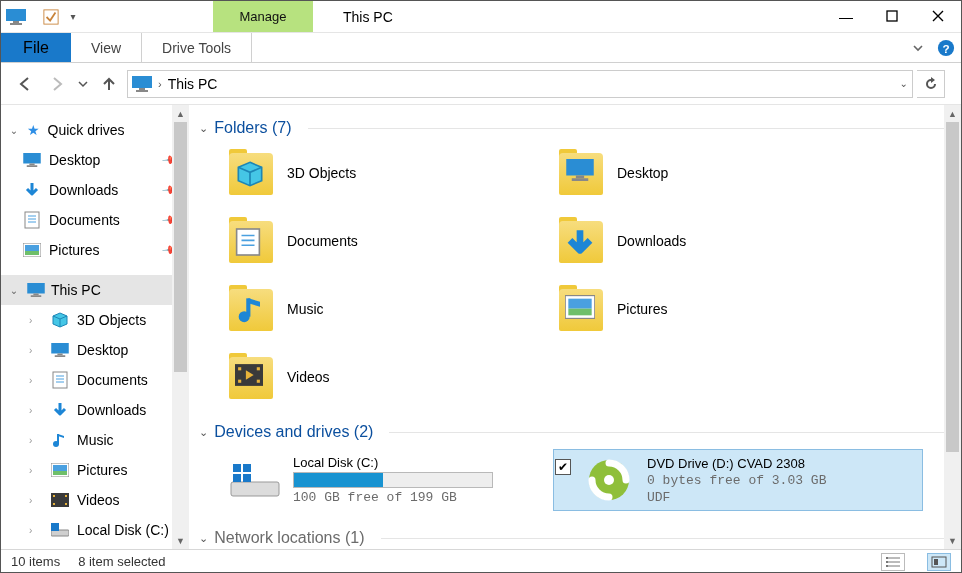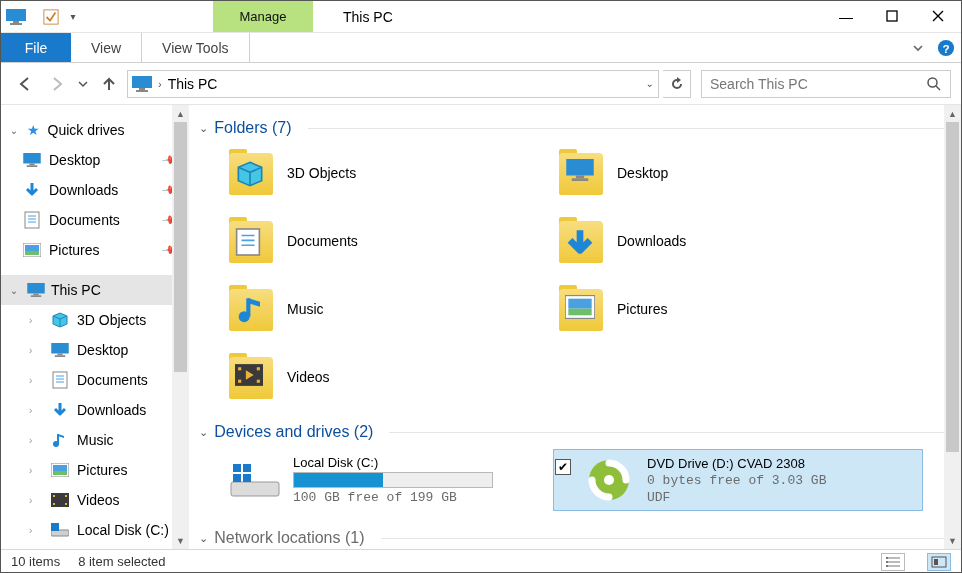--- a/index.html
+++ b/index.html
@@ -11,21 +11,21 @@
   .qat-icon { width: 18px; height: 18px; display:flex; align-items:center; justify-content:center; }
   .qat-drop { width:10px; display:flex; align-items:center; justify-content:center; color:#555; font-size:10px; }
   .titlebar .divider { width:1px; background:#ccc; margin:6px 0; }
   .titlebar .manage { width:100px; background:#b7e27f; color:#111; display:flex; align-items:center; justify-content:center; font-size:13px; margin-left: 120px;}
   .titlebar .title { flex:1; display:flex; align-items:center; padding-left:30px; font-size:14px; color:#000; }
   .titlebar .winctrl { display:flex; }
   .winctrl button { width:46px; background:none; border:none; font-size:14px; font-family:inherit; }
 
   
   .ribbon { height:30px; display:flex; align-items:stretch; border-bottom:1px solid #d0d0d0; }
-  .ribbon .file { width:70px; background:#1979ca; color:#ffffff; display:flex; align-items:center; justify-content:center; font-size:14px; }
+  .ribbon .file { width:70px; background:#1979ca; color:#000000; display:flex; align-items:center; justify-content:center; font-size:16px; }
   .ribbon .tab { padding:0 20px; display:flex; align-items:center; font-size:14px; color:#444; }
   .ribbon .tab.contextual { border-top:0; }
   .ribbon .spacer { flex:1; }
   .ribbon .collapse { width:26px; display:flex; align-items:center; justify-content:center; color:#666; }
   .ribbon .help { width:30px; display:flex; align-items:center; justify-content:center; }
   .ribbon .help svg{width:18px;height:18px;}
 
   
   .navrow { height:42px; display:flex; align-items:center; gap:4px; padding:0 10px; border-bottom:1px solid #e5e5e5; }
   .navrow .navbtn { width:28px; height:28px; display:flex; align-items:center; justify-content:center; color:#555; }
@@ -134,21 +134,21 @@
         </svg></button>
     <button class="close"><svg width="12" height="12" viewBox="0 0 12 12">
           <path d="M1 1 L11 11 M11 1 L1 11" stroke="#000" stroke-width="1.4"></path>
         </svg></button>
   </div>
 </div>
 
 <div class="ribbon">
   <div class="file">File</div>
   <div class="tab">View</div>
-  <div class="tab contextual" style="border-left:1px solid #d0d0d0;border-right:1px solid #d0d0d0;">View Tools</div>
+  <div class="tab contextual" style="border-left:1px solid #d0d0d0;border-right:1px solid #d0d0d0;">Drive Tools</div>
   <div class="spacer"></div>
   <div class="collapse">
       <svg width="14" height="14" viewBox="0 0 14 14">
         <path d="M3 5 L7 9 L11 5" fill="none" stroke="#666" stroke-width="1.6"></path>
       </svg>
     </div>
   <div class="help">
       <svg viewBox="0 0 20 20">
         <circle cx="10" cy="10" r="9" fill="#1979ca"></circle>
         <text x="10" y="15" text-anchor="middle" fill="#fff" font-size="13" font-weight="bold">?</text>
@@ -187,27 +187,20 @@
     <span style="color:#555;font-size:11px;">›</span>
     <span class="crumb">This PC</span>
     <span class="addrspacer"></span>
     <span class="drophint">⌄</span>
   </div>
   <div class="refreshwrap">
       <svg width="14" height="14" viewBox="0 0 14 14">
         <path d="M12 7 A5 5 0 1 1 7 2 L7 0 L11 3 L7 6 L7 4 A3 3 0 1 0 10 7 Z" fill="#555"></path>
       </svg>
     </div>
-  <div class="searchbox">
-    <span>Search This PC</span>
-    <svg width="16" height="16" viewBox="0 0 16 16">
-        <circle cx="6.5" cy="6.5" r="4.5" fill="none" stroke="#555" stroke-width="1.5"></circle>
-        <path d="M10 10 L14 14" stroke="#555" stroke-width="1.5"></path>
-      </svg>
-  </div>
 </div>
 
 <div class="mainarea">
 
   <div class="sidebar">
     <div class="scrollarea">
     <div class="spacer-top"></div>
 
     <div class="treehead">
       <span class="chev">⌄</span>

